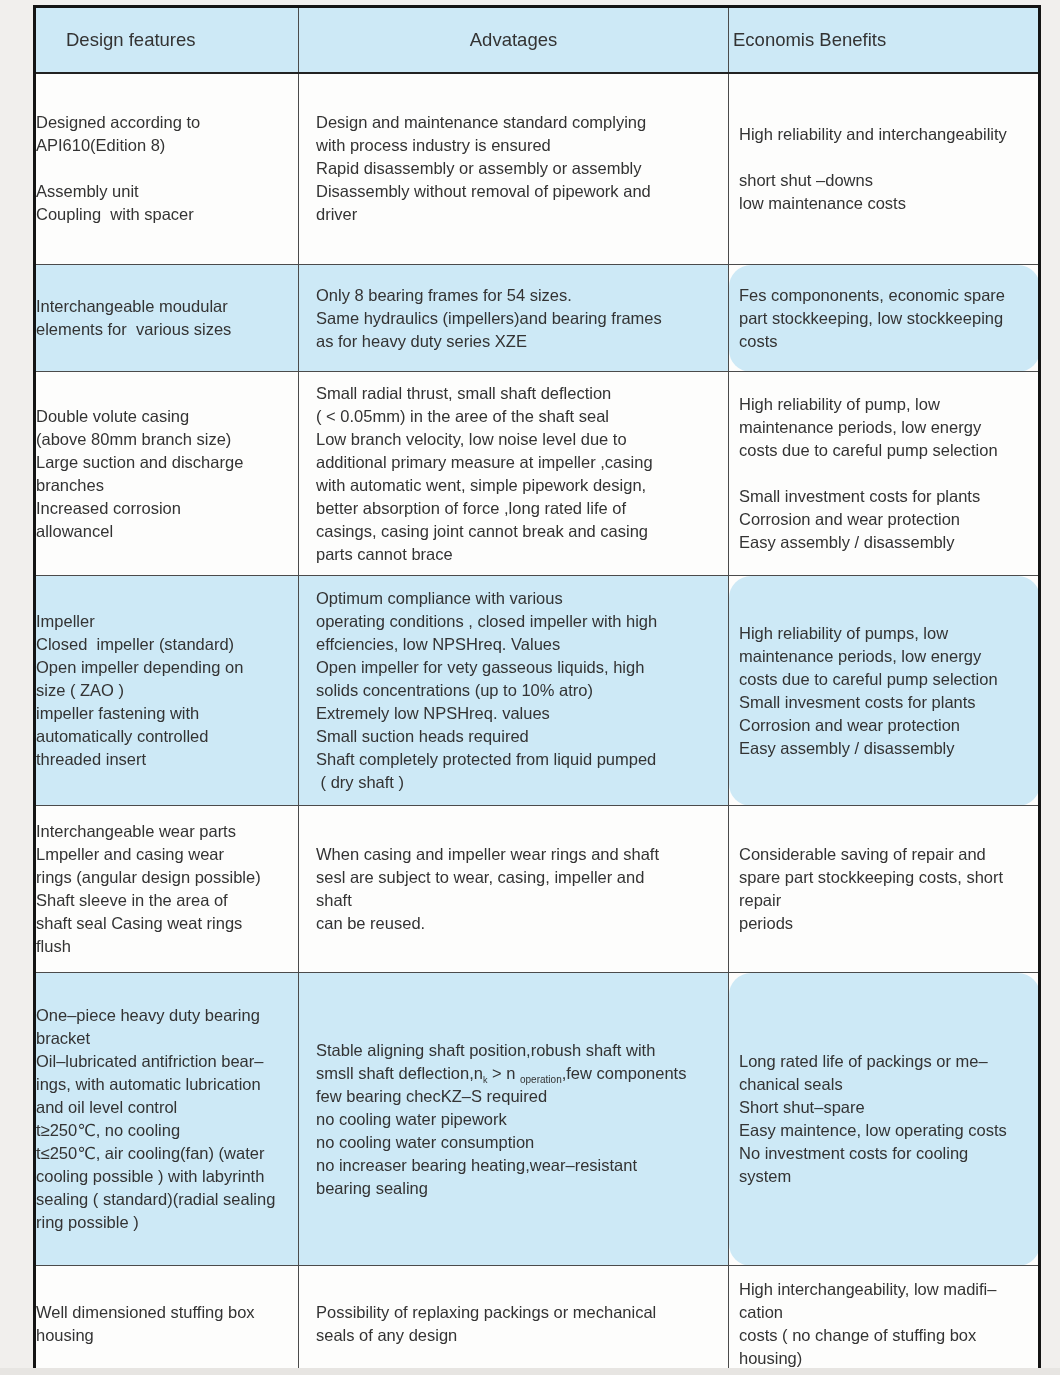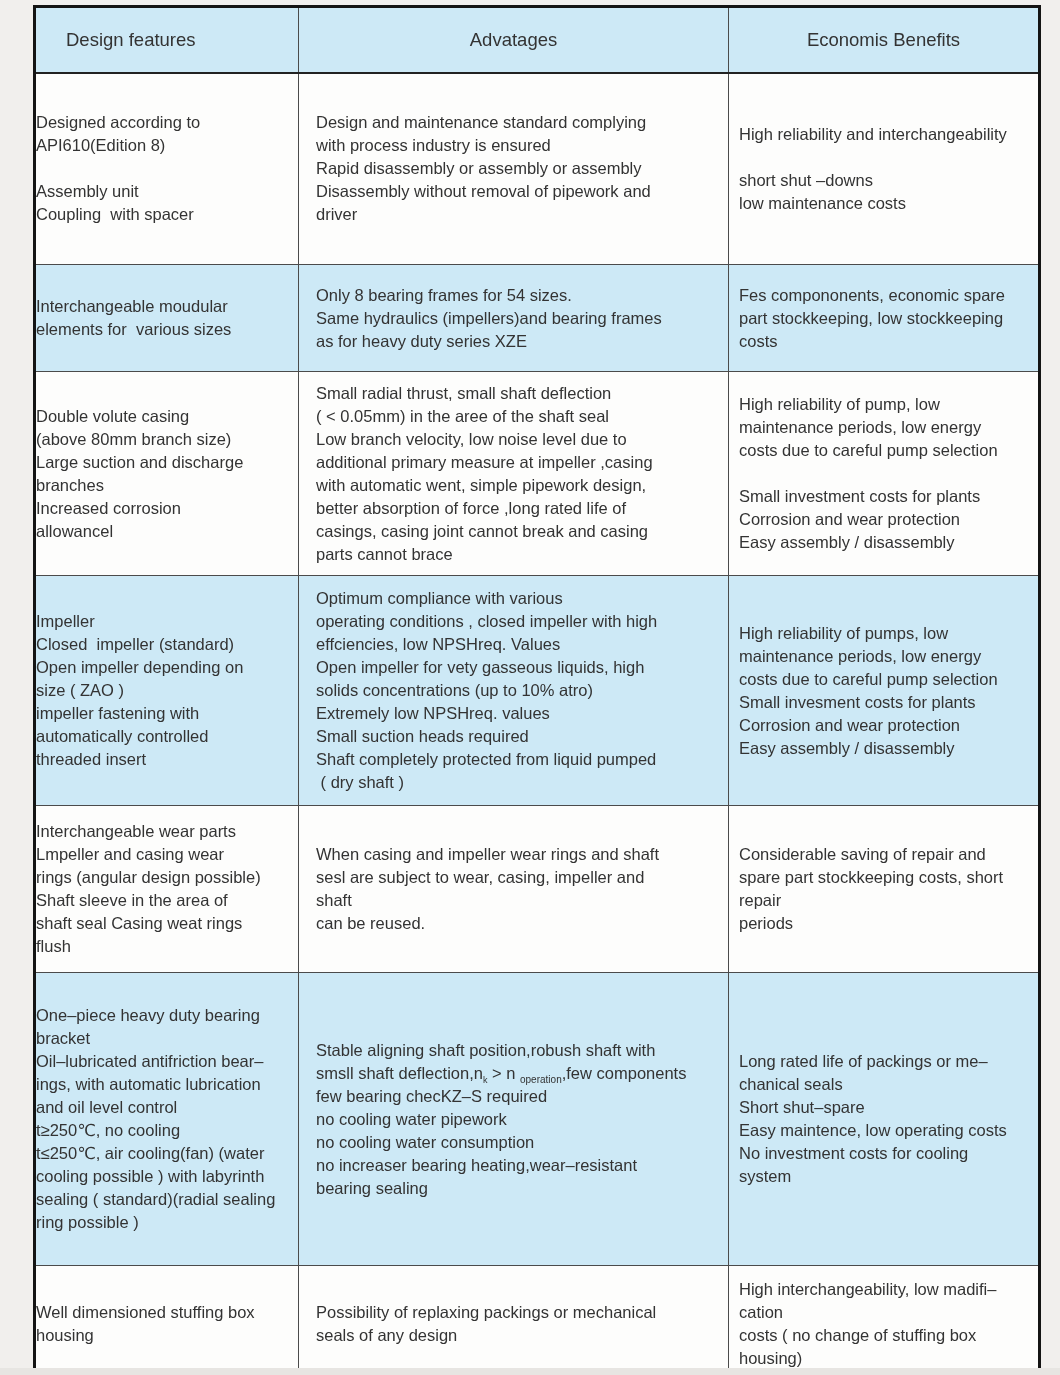--- a/index.html
+++ b/index.html
@@ -29,31 +29,31 @@
     font-weight:normal;
   }
   th{
     background:#cde9f6;
     font-size:18.5px;
     border-bottom:2px solid #222;
     padding:6px 4px;
   }
   th.hc1{text-align:left;padding-left:30px;}
   th.hc2{text-align:center;}
-  th.hc3{text-align:center;}
+  th.hc3{text-align:left;}
   tr.shaded td{background:#cde9f6;}
   .txt{
     white-space:pre-wrap;
     font-size:16.5px;
     line-height:23px;
     letter-spacing:0px;
   }
   td.c1{padding:6px 6px 6px 0;}
   td.c2{padding:6px 4px 6px 17px;}
-  td.c3{padding:6px 2px 6px 10px;}
+  td.c3{padding:6px 2px 6px 10px;border-radius:22px;}
   tr.h-head{height:66px;}
   tr.h-r1{height:192px;}
   tr.h-r2{height:107px;}
   tr.h-r3{height:204px;}
   tr.h-r4{height:230px;}
   tr.h-r5{height:167px;}
   tr.h-r6{height:293px;}
   tr.h-r7{height:118px;}
   sub.sub-k{font-size:9px;line-height:0;}
   sub.sub-op{font-size:10px;line-height:0;}

